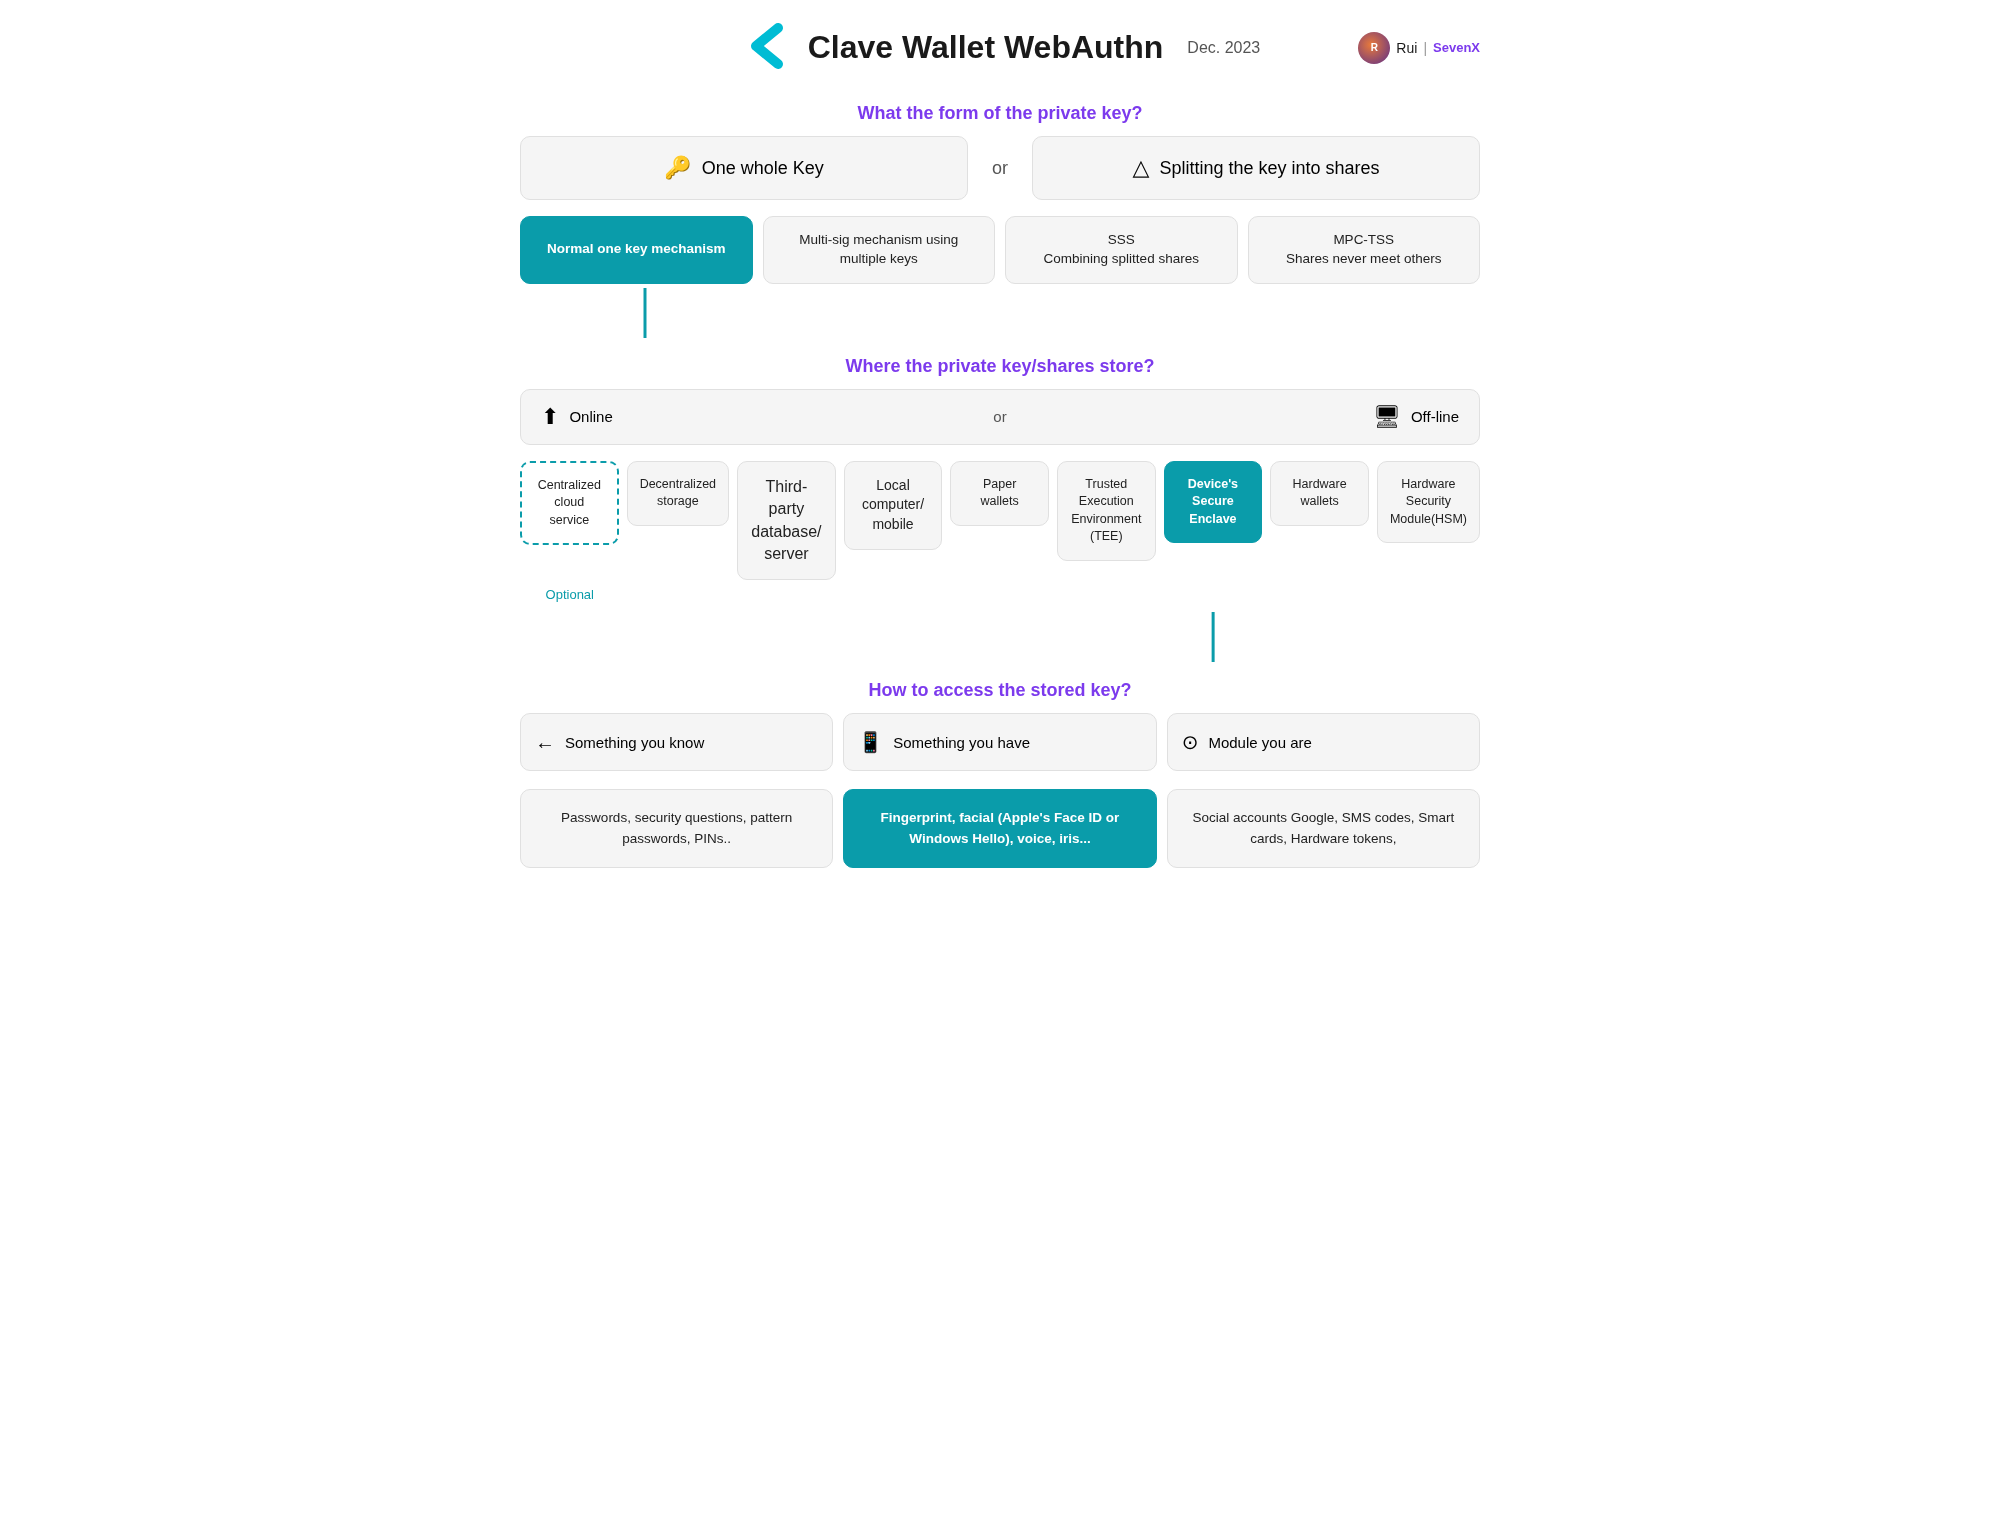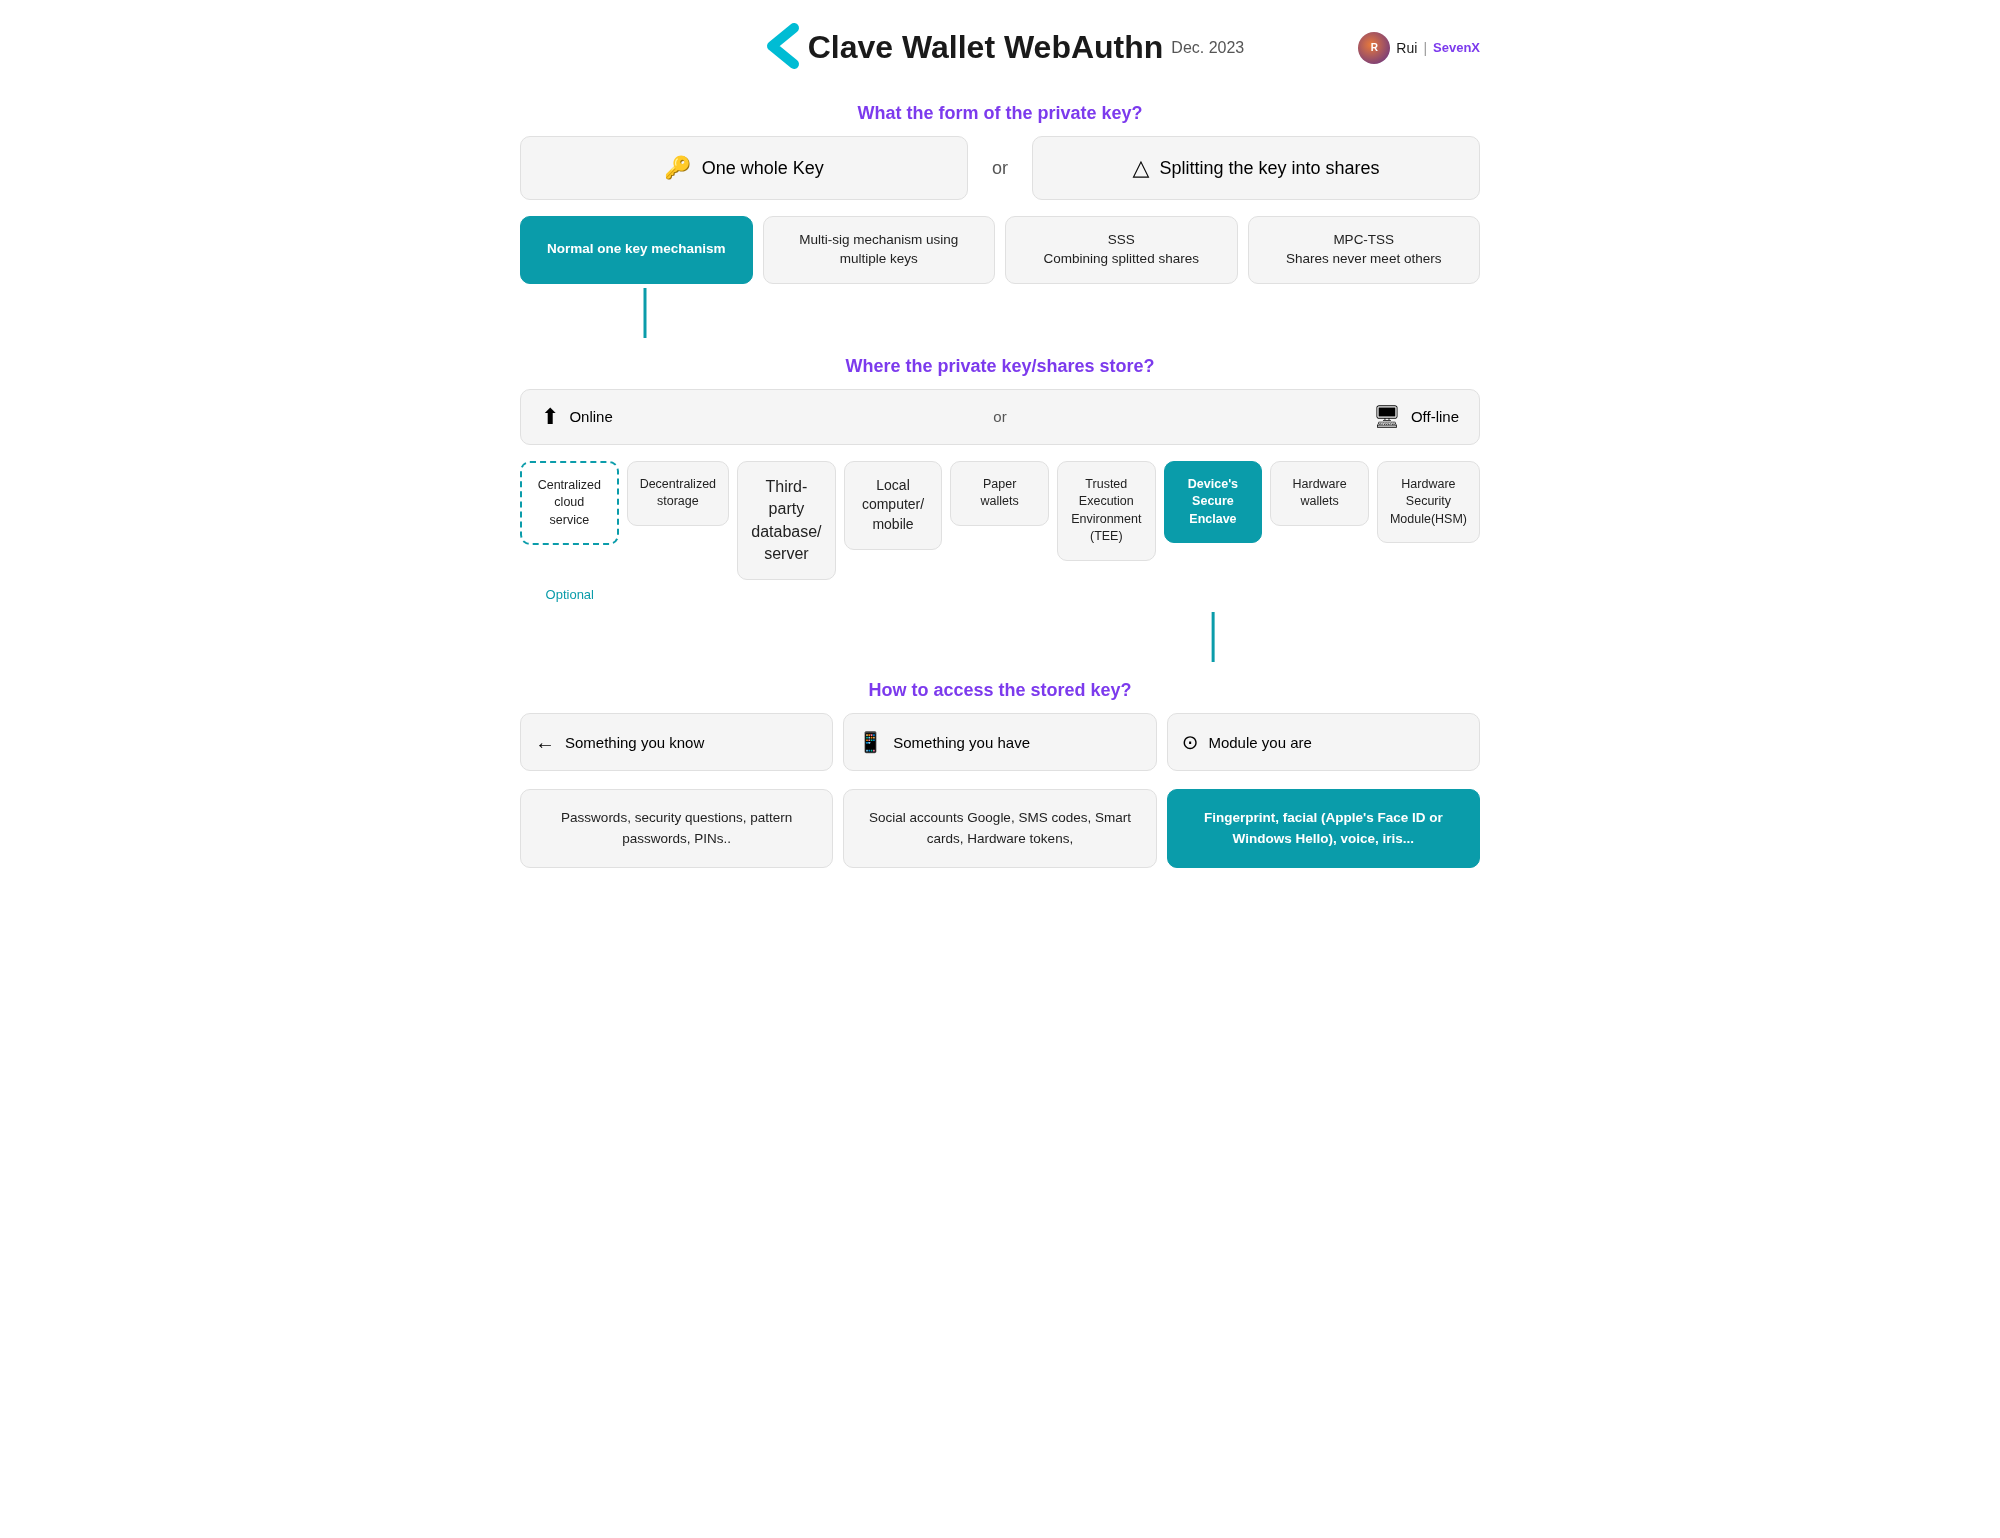--- a/index.html
+++ b/index.html
@@ -10,20 +10,21 @@
       margin: 0 auto;
       padding: 20px;
       font-size: 14px;
     }
 
     
     .header {
       display: flex;
       align-items: center;
       justify-content: center;
+      gap: 16px;
       margin-bottom: 28px;
       position: relative;
     }
     .logo-chevron {
       width: 52px;
       height: 52px;
     }
     .header-title {
       font-size: 32px;
       font-weight: 700;
@@ -335,19 +336,19 @@
     <span>Module you are</span>
   </div>
 </div>
 
 <div style="height:10px;"></div>
 
 <div class="row-access-details">
   <div class="detail-block">
     <span>Passwords, security questions, pattern passwords, PINs..</span>
   </div>
+  <div class="detail-block teal">
+    <span>Fingerprint, facial (Apple's Face ID or Windows Hello), voice, iris...</span>
+  </div>
   <div class="detail-block">
     <span>Social accounts Google, SMS codes, Smart cards, Hardware tokens,</span>
   </div>
-  <div class="detail-block teal">
-    <span>Fingerprint, facial (Apple's Face ID or Windows Hello), voice, iris...</span>
-  </div>
 </div>
 
 </body></html>

